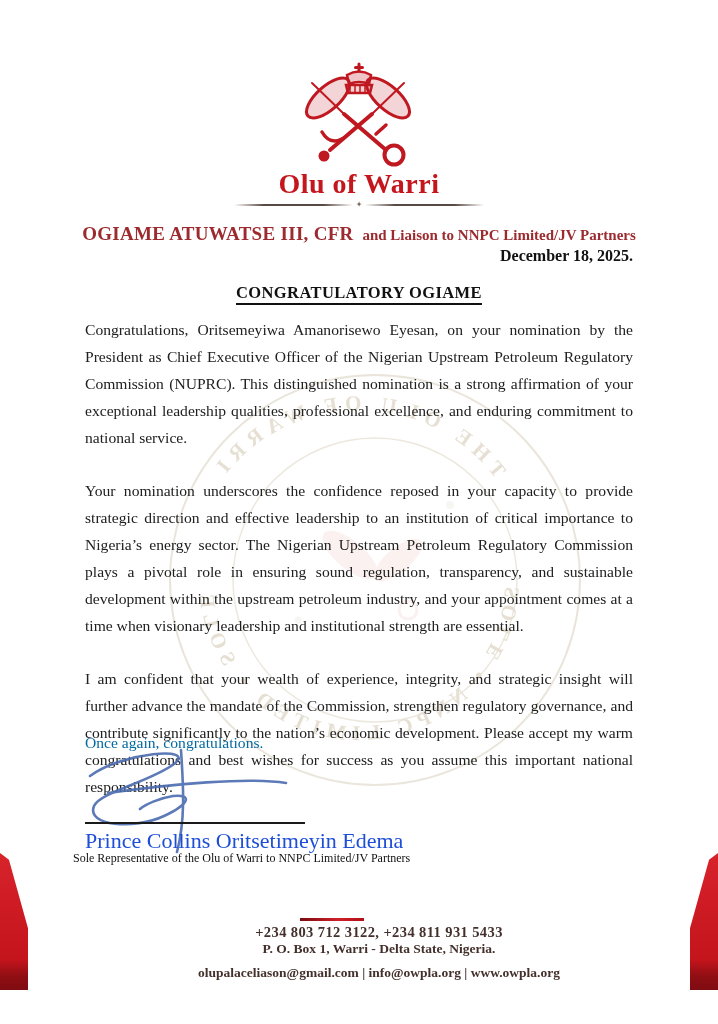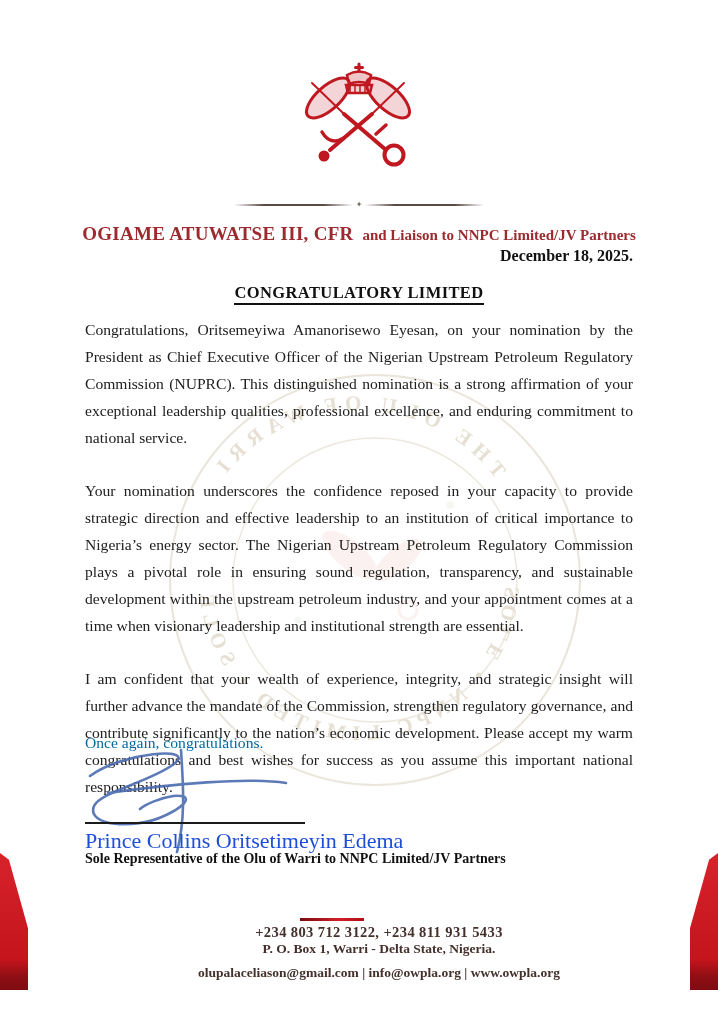--- a/index.html
+++ b/index.html
@@ -39,21 +39,21 @@
   }
   .body-text{
     position:absolute;left:85px;top:316px;width:548px;
     font-size:15.6px;line-height:27px;text-align:justify;color:#202020;
   }
   .body-text p{margin:0 0 26px 0;}
   .closing{position:absolute;left:85px;top:734px;font-size:15.6px;color:#0369a1;}
   .signature-svg{position:absolute;left:76px;top:744px;width:236px;height:112px;pointer-events:none;}
   .sig-line{position:absolute;left:85px;top:822px;width:220px;border-top:2px solid #1a1a1a;}
   .sig-name{position:absolute;left:85px;top:828px;font-size:22px;font-weight:normal;color:#1d4ed8;}
-  .sig-role{position:absolute;left:85px;top:851px;font-size:14px;font-weight:bold;color:#111;}
+  .sig-role{position:absolute;left:73px;top:851px;font-size:12px;font-weight:normal;color:#111;}
   
   .footer-rule{position:absolute;left:300px;top:918px;width:64px;height:3px;
     background:linear-gradient(90deg,#7a0b10,#d02028 60%,#b01018);}
   .footer{position:absolute;left:0;top:924px;width:718px;text-align:center;color:#43302b;padding-left:20px;}
   .footer .phones{font-size:14.5px;font-weight:bold;letter-spacing:.4px;}
   .footer .address{font-size:13.5px;font-weight:bold;}
   .footer .contacts{font-size:13.5px;font-weight:bold;margin-top:8px;}
   
   .wedge{position:absolute;width:28px;height:137px;top:853px;}
   .wedge-left{left:0;
@@ -115,37 +115,38 @@
 
     <g>
       <ellipse cx="104" cy="36" rx="27" ry="11.5" transform="rotate(42 104 36)" stroke-width="3" fill="#c01820" fill-opacity=".18"></ellipse>
       <path d="M120,21 L88,52" stroke-width="2"></path>
       <path d="M88,52 L46,88" stroke-width="4"></path>
       <path d="M38,70 q8,14 22,6" stroke-width="3.5"></path>
       <circle cx="40" cy="94" r="4.5" fill="#c01820" stroke-width="2"></circle>
     </g>
   </svg>
 
+  <div class="org-name">Olu of Warri</div>
 
   <div class="divider">
     <span class="rule"></span>
     <span class="orn">✦</span>
     <span class="rule"></span>
   </div>
 
 
   <div class="royal-line">
     <span class="big">OGIAME ATUWATSE III, CFR</span>
     <span style="margin-left:5px;">and Liaison to NNPC Limited/JV Partners</span>
   </div>
 
   <div class="date">December 18, 2025.</div>
 
   <div class="title">
-    <span>CONGRATULATORY LIMITED</span>
+    <span>CONGRATULATORY OGIAME</span>
   </div>
 
   <div class="body-text">
     <p>Congratulations, Oritsemeyiwa Amanorisewo Eyesan, on your nomination by the President as Chief Executive Officer of the Nigerian Upstream Petroleum Regulatory Commission (NUPRC). This distinguished nomination is a strong affirmation of your exceptional leadership qualities, professional excellence, and enduring commitment to national service.</p>
     <p>Your nomination underscores the confidence reposed in your capacity to provide strategic direction and effective leadership to an institution of critical importance to Nigeria’s energy sector. The Nigerian Upstream Petroleum Regulatory Commission plays a pivotal role in ensuring sound regulation, transparency, and sustainable development within the upstream petroleum industry, and your appointment comes at a time when visionary leadership and institutional strength are essential.</p>
     <p>I am confident that your wealth of experience, integrity, and strategic insight will further advance the mandate of the Commission, strengthen regulatory governance, and contribute significantly to the nation’s economic development. Please accept my warm congratulations and best wishes for success as you assume this important national responsibility.</p>
   </div>
 
   <div class="closing">Once again, congratulations.</div>
 

